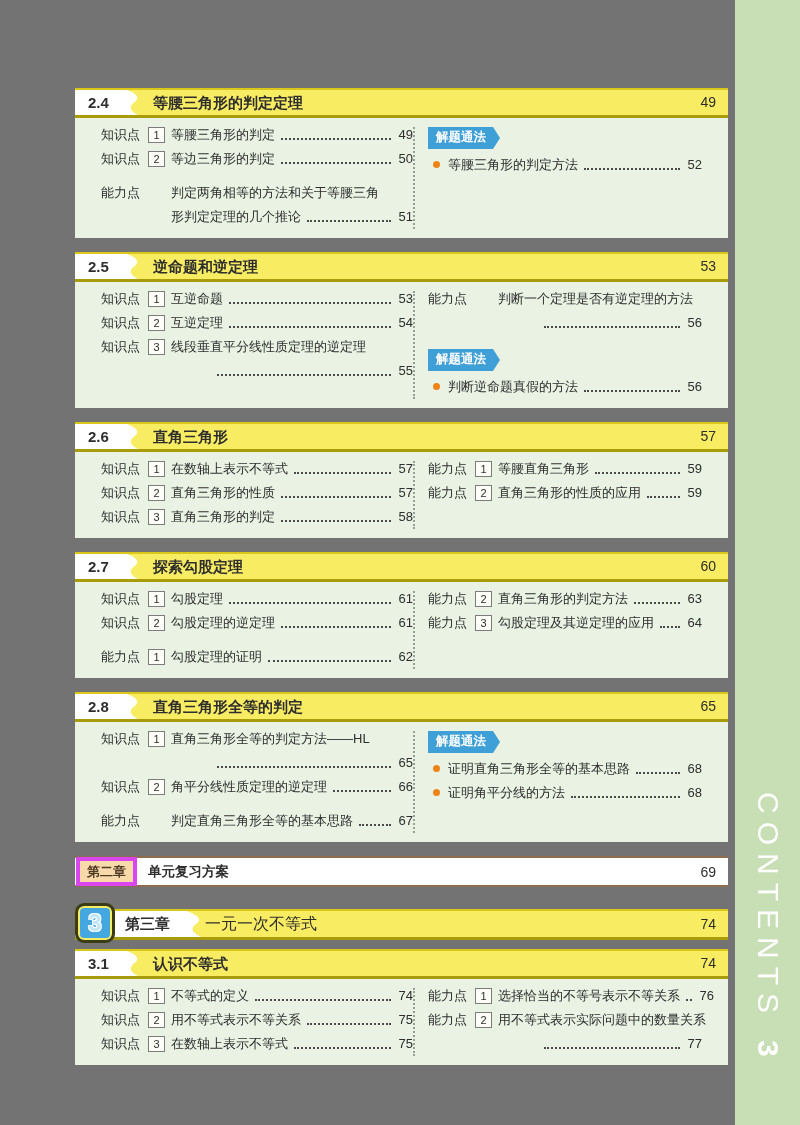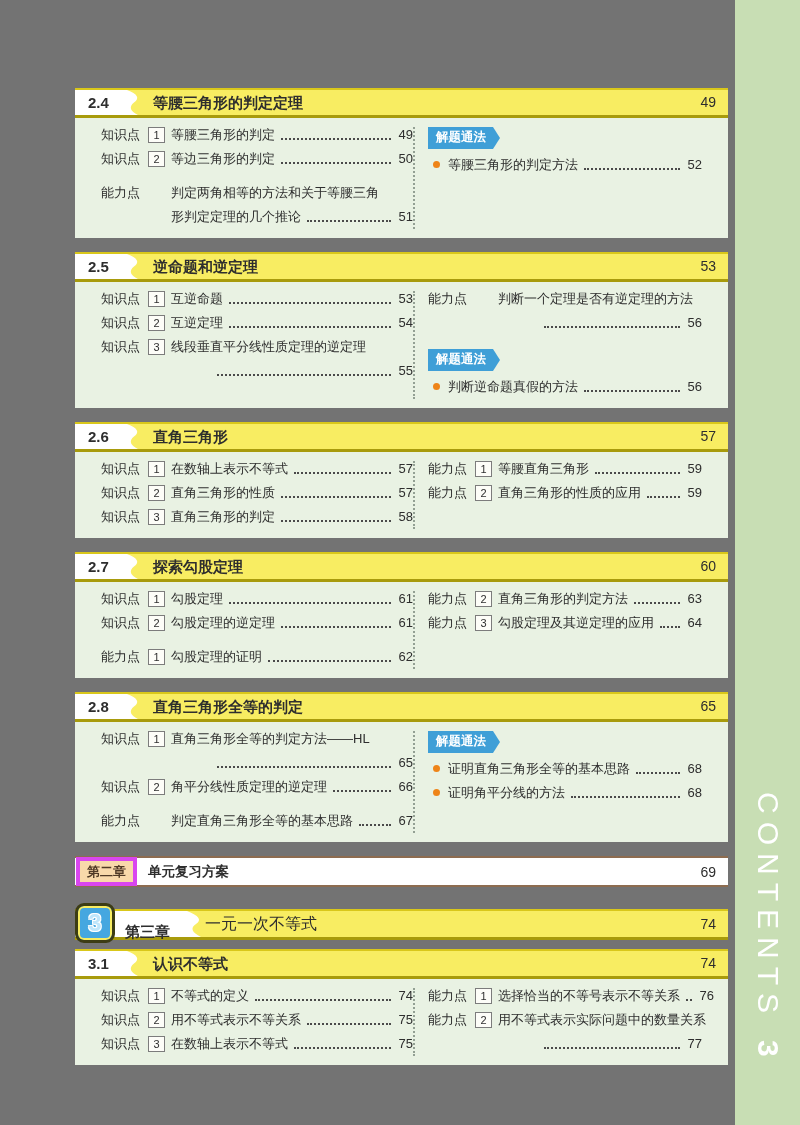--- a/index.html
+++ b/index.html
@@ -58,21 +58,21 @@
 
   
   .chap{position:relative;height:26px;background:#f8ed62;
         border-top:2px solid #d9c71a;border-bottom:3px solid #a89b0c;margin-bottom:9px;}
   .chapicon{position:absolute;left:0px;top:-8px;width:34px;height:34px;z-index:3;
             background:#45a7e0;border:3px solid #3c3c14;border-radius:9px;
             box-shadow:inset 0 0 0 2px #f8ed62;
             display:flex;align-items:center;justify-content:center;
             font-size:24px;font-weight:bold;color:#bfe6fb;
             text-shadow:-1px -1px 0 #fff,1px -1px 0 #fff,-1px 1px 0 #fff,1px 1px 0 #fff;}
-  .chapbadge{position:absolute;left:50px;top:8px;line-height:26px;font-size:15px;font-weight:bold;z-index:2;}
+  .chapbadge{position:absolute;left:50px;top:0;line-height:26px;font-size:15px;font-weight:bold;z-index:2;}
   .chaptitle{position:absolute;left:130px;top:0;line-height:26px;font-size:16px;font-weight:normal;z-index:2;}
   .chappage{position:absolute;right:12px;top:0;line-height:26px;font-size:14px;z-index:2;}
 </style>
 </head>
 <body>
 
 <div class="page">
   <div class="main">
       <section class="block">
         <div class="hdr">

